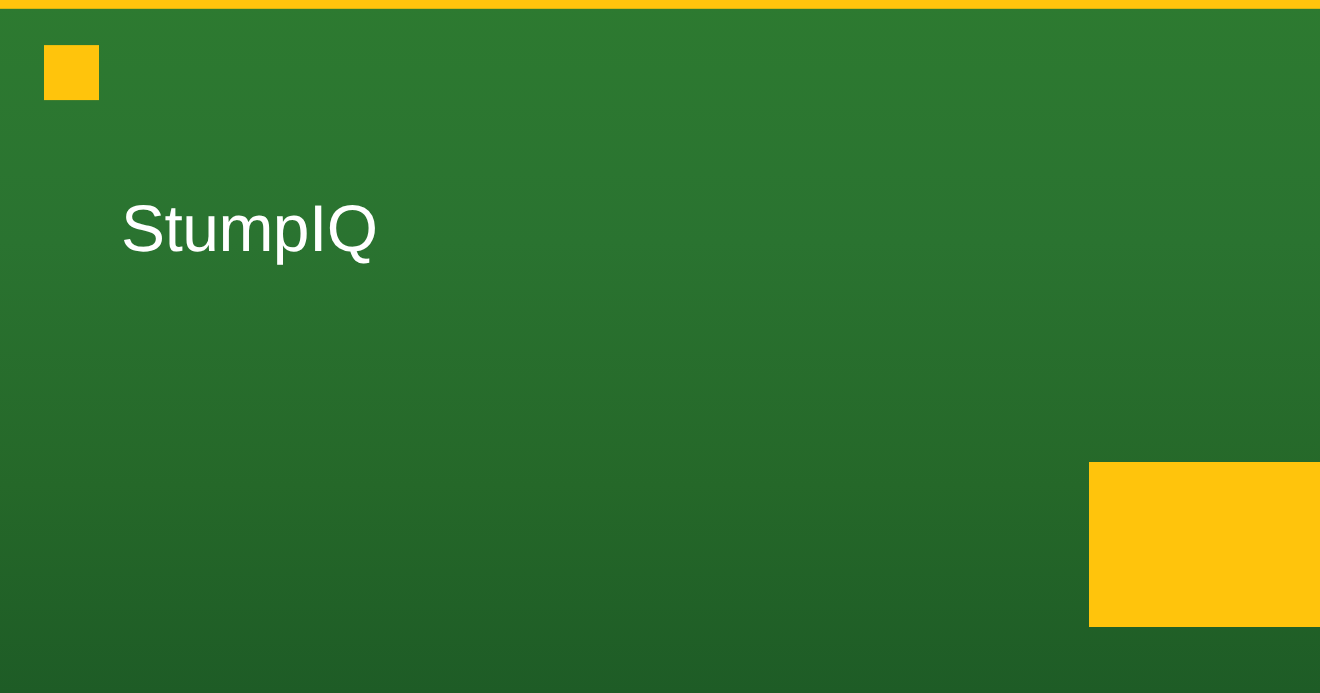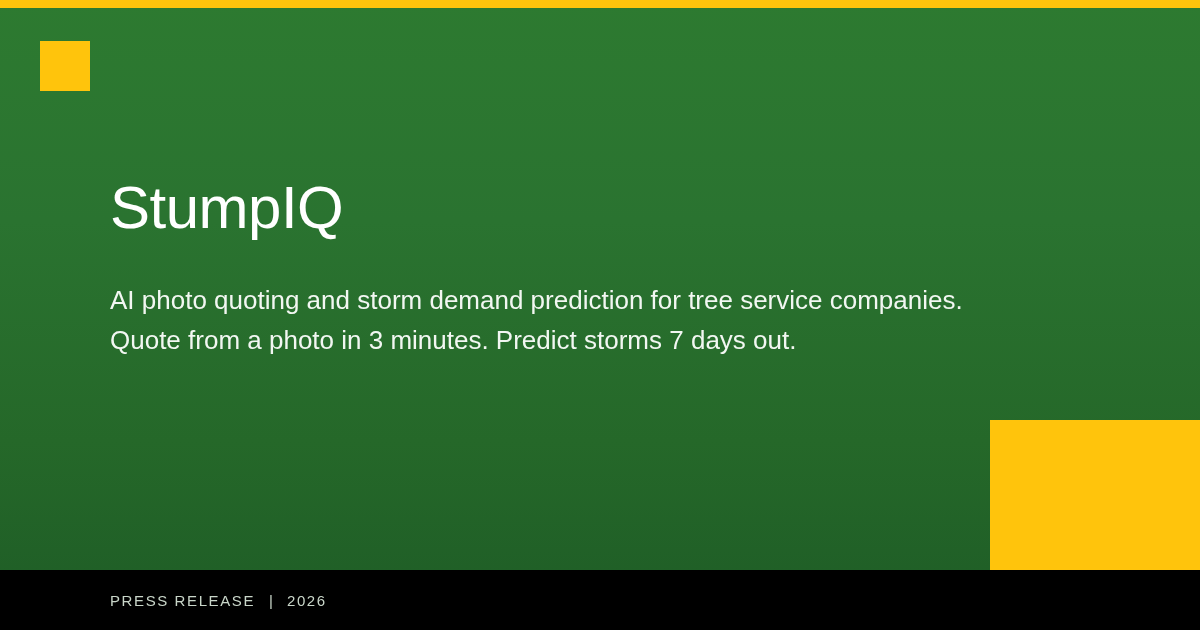--- a/index.html
+++ b/index.html
@@ -123,24 +123,16 @@
 <div id="slide">
 
   <div id="top-accent-bar"></div>
 
   <div id="logo-mark"></div>
 
   <div id="accent-block"></div>
 
   <div id="content">
     <h1 id="page-title">StumpIQ</h1>
-    <p id="page-subtitle">AI photo quoting and storm demand prediction for tree service companies. Quote from a photo in 3 minutes. Predict storms 7 days out.</p>
   </div>
 
-  <div id="footer-bar">
-    <div id="footer-text-wrap">
-      <span class="footer-text">PRESS RELEASE</span>
-      <span class="footer-sep">|</span>
-      <span class="footer-text">2026</span>
-    </div>
-  </div>
 
 </div>
 
 </body></html>

